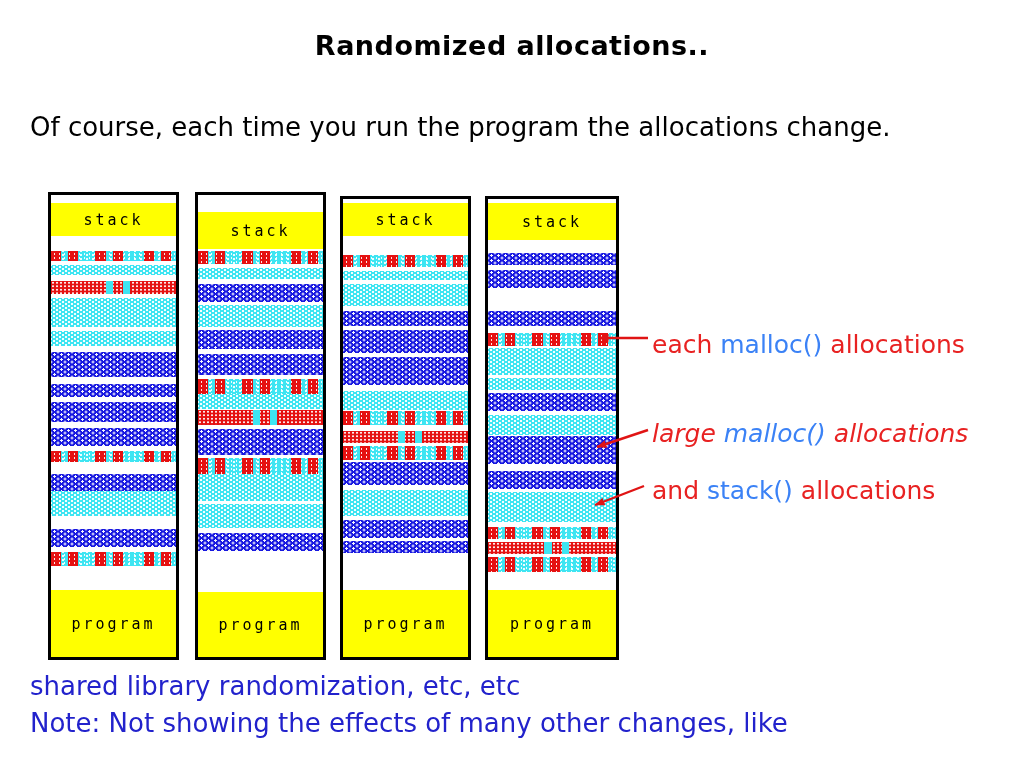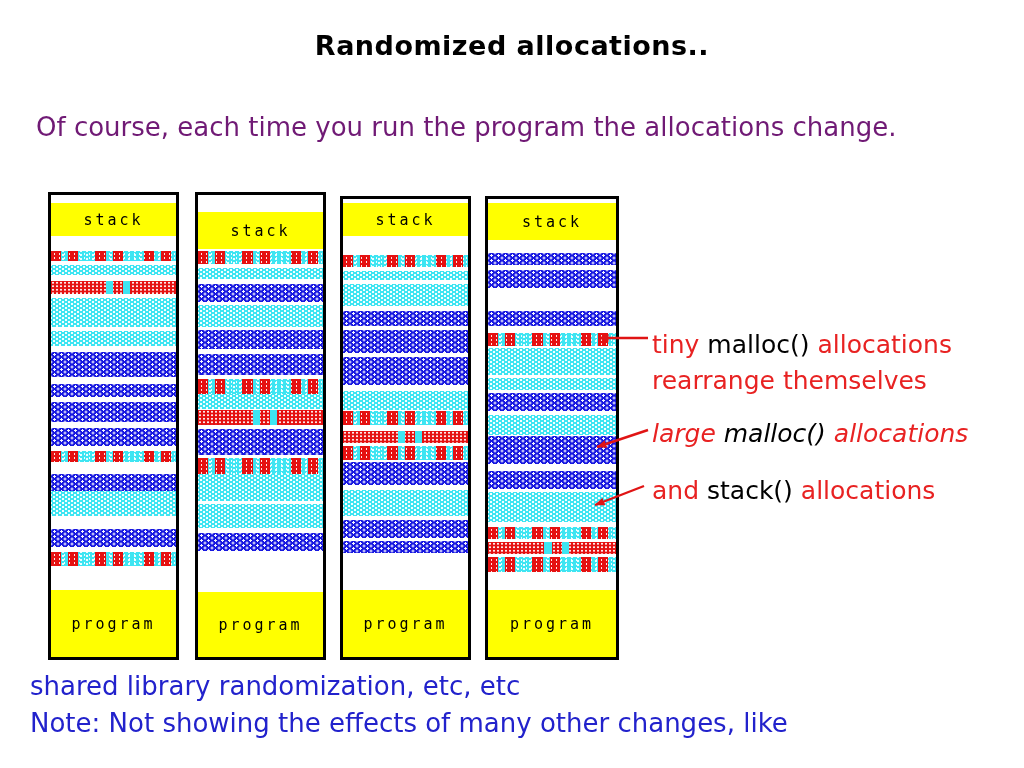--- a/index.html
+++ b/index.html
@@ -5,21 +5,21 @@
   html,body{margin:0;padding:0;}
   body{
     width:1024px;height:768px;background:#ffffff;overflow:hidden;position:relative;
     font-family:"DejaVu Sans","Liberation Sans",sans-serif;
   }
   .slide-title{
     position:absolute;top:30px;left:28px;width:968px;text-align:center;
     font-size:27px;font-weight:bold;color:#000;letter-spacing:0.5px;
   }
   .intro{
-    position:absolute;left:36px;top:112px;font-size:26px;color:#701a75;white-space:nowrap;text-align:right;
+    position:absolute;left:30px;top:112px;font-size:26px;color:#000000;white-space:nowrap;text-align:right;
   }
   .note{
     position:absolute;left:30px;top:668px;font-size:26px;color:#2222cc;line-height:37px;
   }
   
   .maps{position:absolute;left:28px;top:192px;width:575px;height:470px;margin-left:20px;}
   .mcol{
     position:absolute;background:#fff;border:3px solid #000;box-sizing:border-box;
     display:flex;flex-direction:column;
   }
@@ -71,21 +71,21 @@
         rgba(0,0,0,0) 63% 100%),
       radial-gradient(circle,rgba(255,255,255,.9) .9px,rgba(255,255,255,0) 1.2px);
     background-size:100% 100%,4px 3.5px;
   }
   
   .ann{position:absolute;font-size:25px;line-height:36px;white-space:nowrap;}
   .ann-tiny {left:652px;top:327px;}
   .ann-large{left:652px;top:416px;font-style:italic;}
   .ann-mmap {left:652px;top:473px;}
   .t-red{color:#e82222;}
-  .t-green{color:#000000;margin-top:20px;}
+  .t-green{color:#3b82f6;margin-top:20px;}
   .arrows{position:absolute;left:586px;top:326px;width:72px;height:186px;}
 </style>
 </head>
 <body>
 
 <div class="slide-title">Randomized allocations..</div>
 
 <div class="intro">Of course, each time you run the program the allocations change.</div>
 
 <div class="maps">
@@ -229,22 +229,21 @@
     <marker id="ah" markerWidth="10" markerHeight="8" refX="9.5" refY="4" orient="auto" markerUnits="userSpaceOnUse">
       <path d="M0,0 L10,4 L0,8 z" fill="#e01414"></path>
     </marker>
   </defs>
   <line x1="62" y1="12" x2="13" y2="12" stroke="#e01414" stroke-width="2.4" marker-end="url(#ah)"></line>
   <line x1="62" y1="104" x2="11" y2="121" stroke="#e01414" stroke-width="2.4" marker-end="url(#ah)"></line>
   <line x1="58" y1="160" x2="9" y2="179" stroke="#e01414" stroke-width="2.4" marker-end="url(#ah)"></line>
 </svg>
 
 <div class="ann ann-tiny">
-  <div><span class="t-red">tiny </span><span class="t-green">malloc()</span><span class="t-red"> allocations</span></div>
-  <div class="t-red">rearrange themselves</div>
+  <div><span class="t-red">each </span><span class="t-green">malloc()</span><span class="t-red"> allocations</span></div>
 </div>
 
 <div class="ann ann-large">
   <div><span class="t-red">large </span><span class="t-green">malloc()</span><span class="t-red"> allocations</span></div>
 </div>
 
 <div class="ann ann-mmap">
   <div><span class="t-red">and </span><span class="t-green">stack()</span><span class="t-red"> allocations</span></div>
 </div>
 

